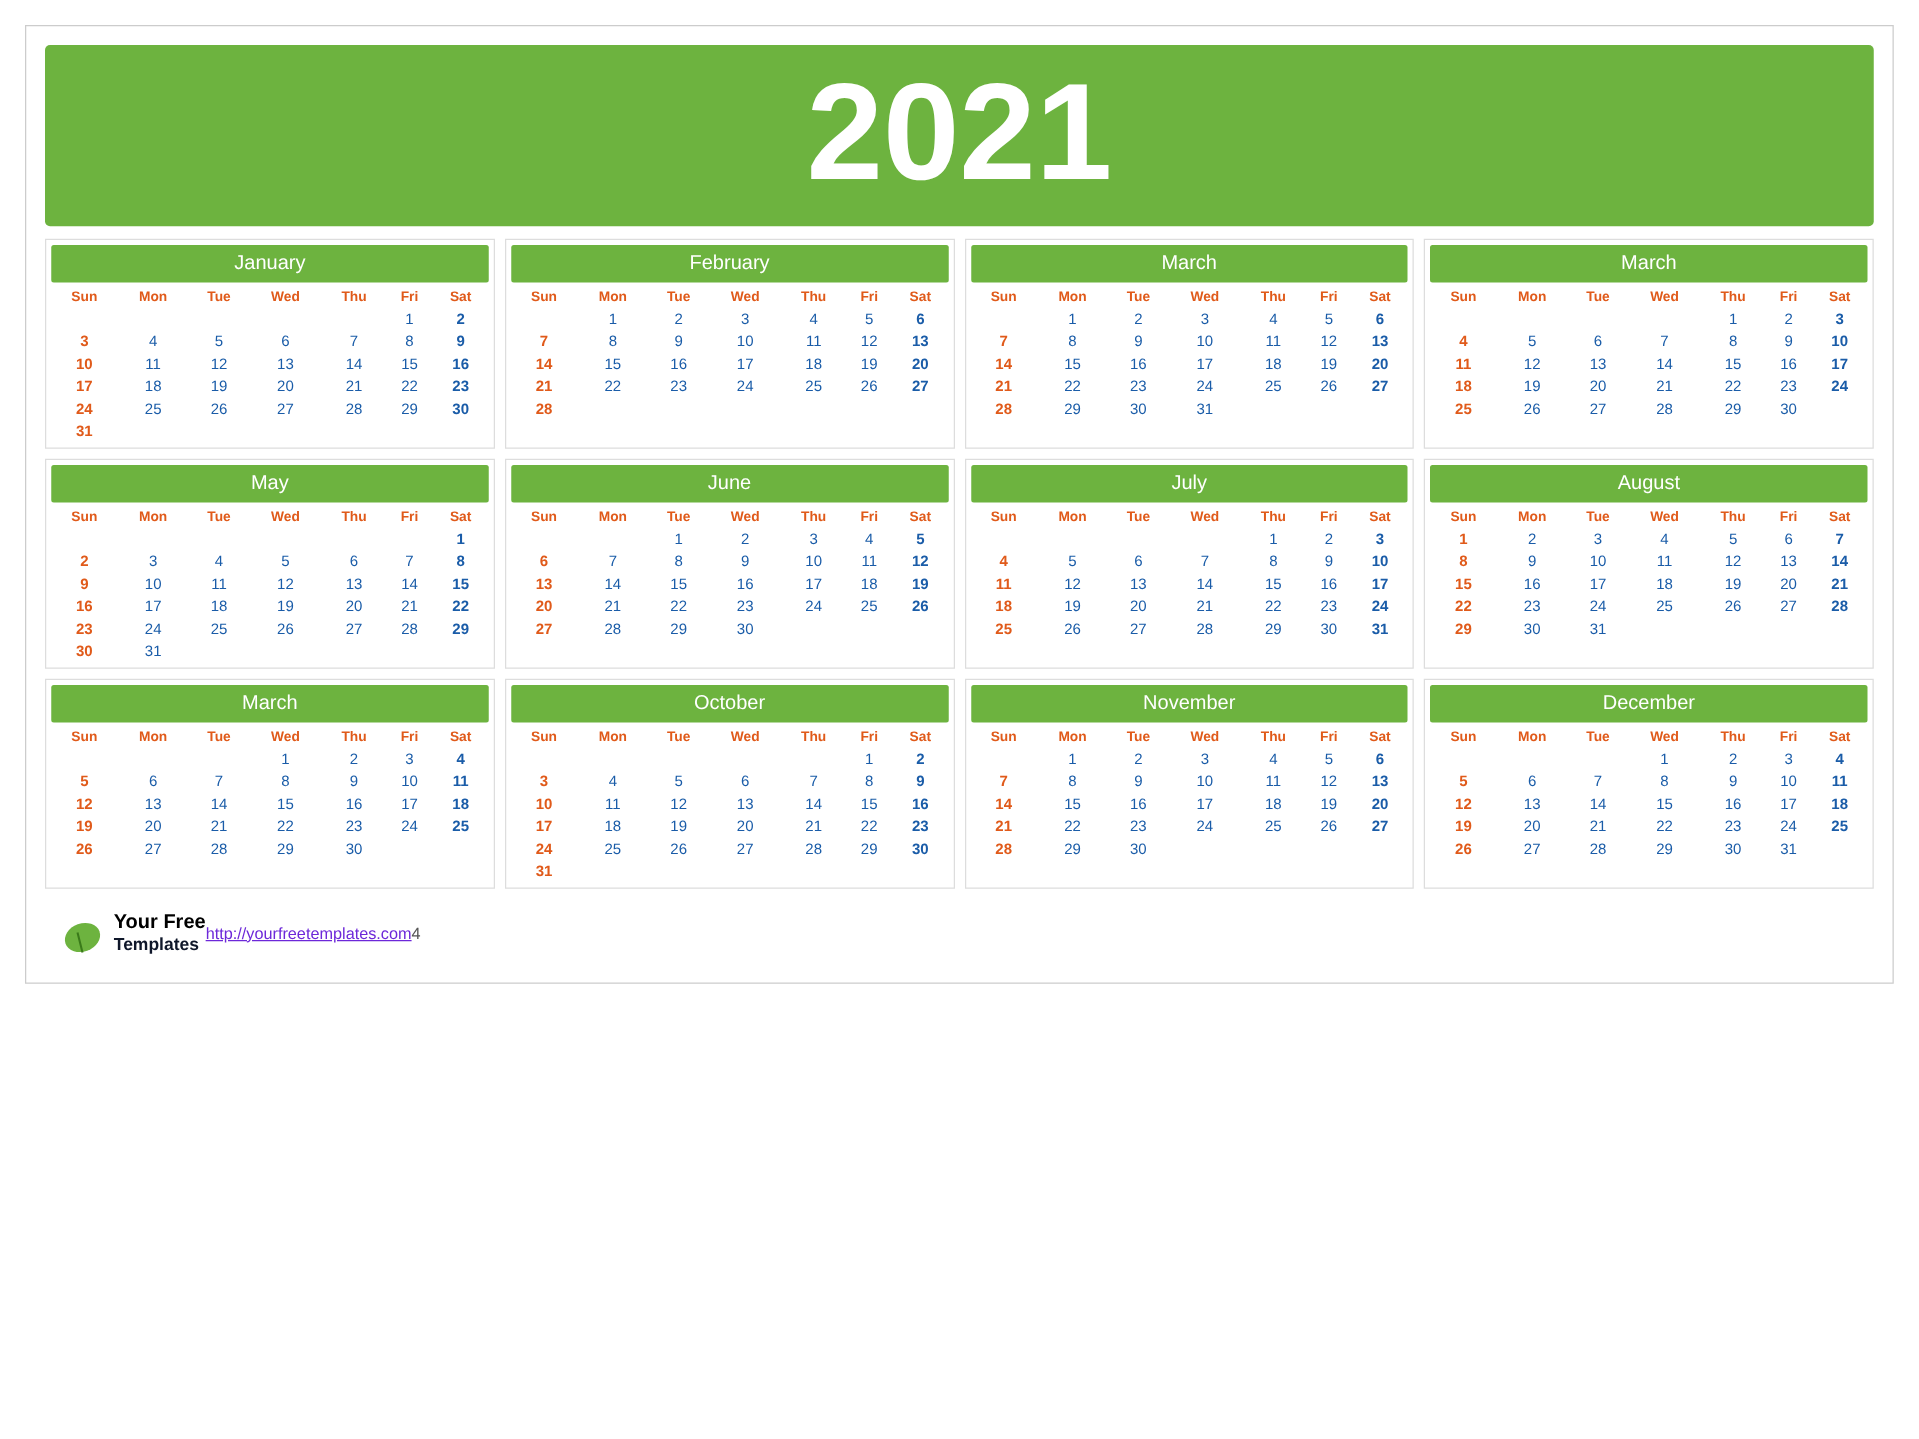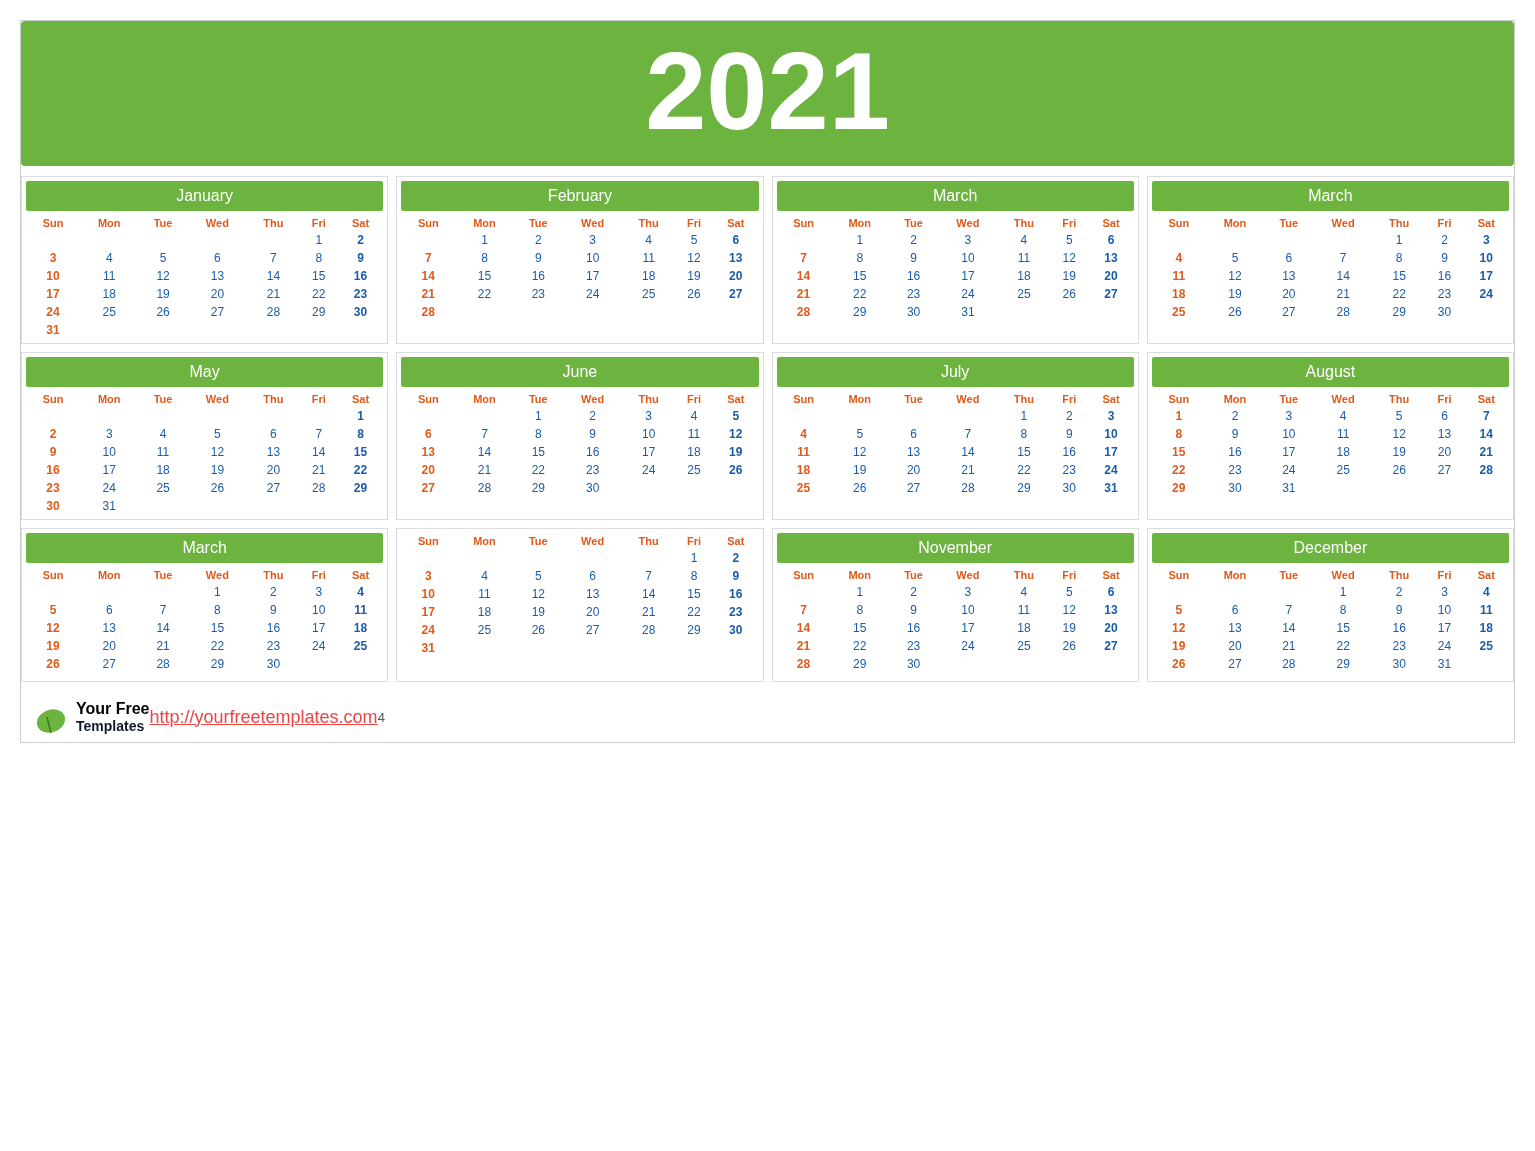--- a/index.html
+++ b/index.html
@@ -8,20 +8,21 @@
       font-family: Arial, sans-serif;
       width: 1535px;
       min-height: 1151px;
       padding: 20px;
     }
     .page {
       width: 1495px;
       margin: 0 auto;
       background: #fff;
       border: 1px solid #ccc;
+      padding: 15px;
     }
     .year-header {
       background: #6db33f;
       text-align: center;
       padding: 15px 0 20px;
       margin-bottom: 10px;
       border-radius: 4px;
     }
     .year-header .year {
       font-size: 110px;
@@ -81,22 +82,22 @@
       color: #e05a1a;
     }
     .footer {
       display: flex;
       justify-content: flex-start;
       align-items: center;
       margin-top: 10px;
       padding: 5px 10px;
     }
     .footer-url {
-      color: #ef4444;
-      font-size: 18px;
+      color: #6d28d9;
+      font-size: 13px;
       text-decoration: underline;
     }
     .footer-page {
       color: #555;
       font-size: 13px;
     }
     .logo-box {
       display: flex;
       align-items: center;
       gap: 5px;
@@ -757,20 +758,21 @@
               <td></td>
               <td></td>
               <td></td>
               <td></td>
               <td></td>
             </tr>
           </tbody>
         </table>
       </div>
       <div class="month-block">
+        <div class="month-title-bar"><span>October</span></div>
         <table class="cal-table">
           <thead>
             <tr>
               <th>Sun</th>
               <th>Mon</th>
               <th>Tue</th>
               <th>Wed</th>
               <th>Thu</th>
               <th>Fri</th>
               <th>Sat</th>

